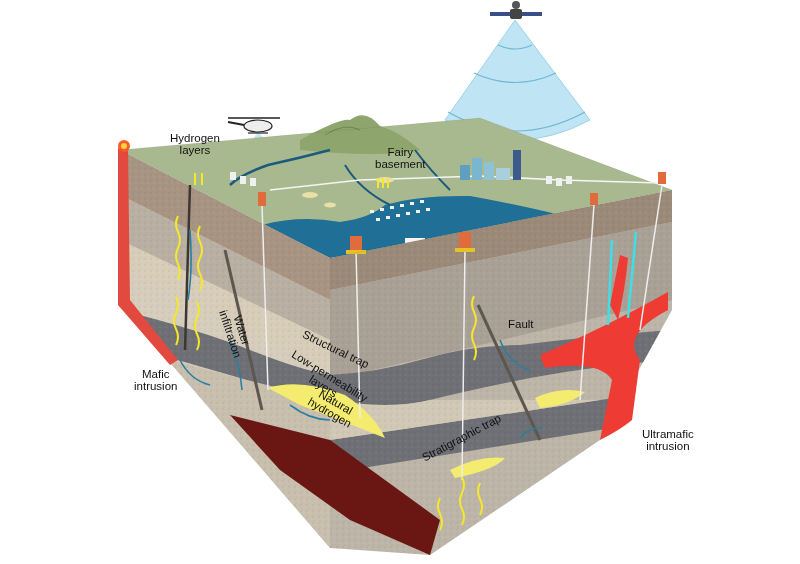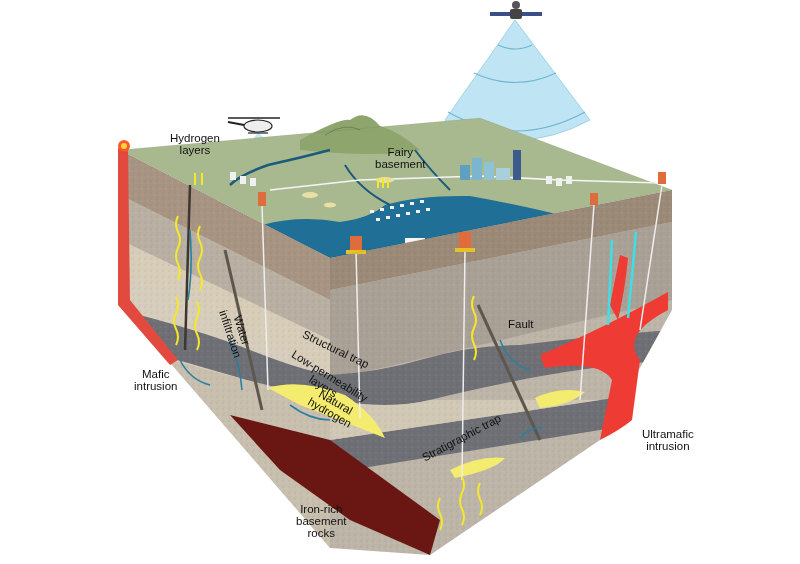--- a/index.html
+++ b/index.html
@@ -214,18 +214,13 @@
 <div class="lbl" style="left:508px;top:318px;">Fault</div>
 <div class="lbl" style="left:134px;top:368px;">
   <div>Mafic</div>
   <div>intrusion</div>
 </div>
 <div class="lbl rot" style="left:420px;top:453px;transform:rotate(-28deg);">Stratigraphic trap</div>
 <div class="lbl" style="left:606px;top:428px;margin-left:36px;">
   <div>Ultramafic</div>
   <div>intrusion</div>
 </div>
-<div class="lbl" style="left:296px;top:503px;">
-  <div>Iron-rich</div>
-  <div>basement</div>
-  <div>rocks</div>
-</div>
 </div>
 
 </body></html>

